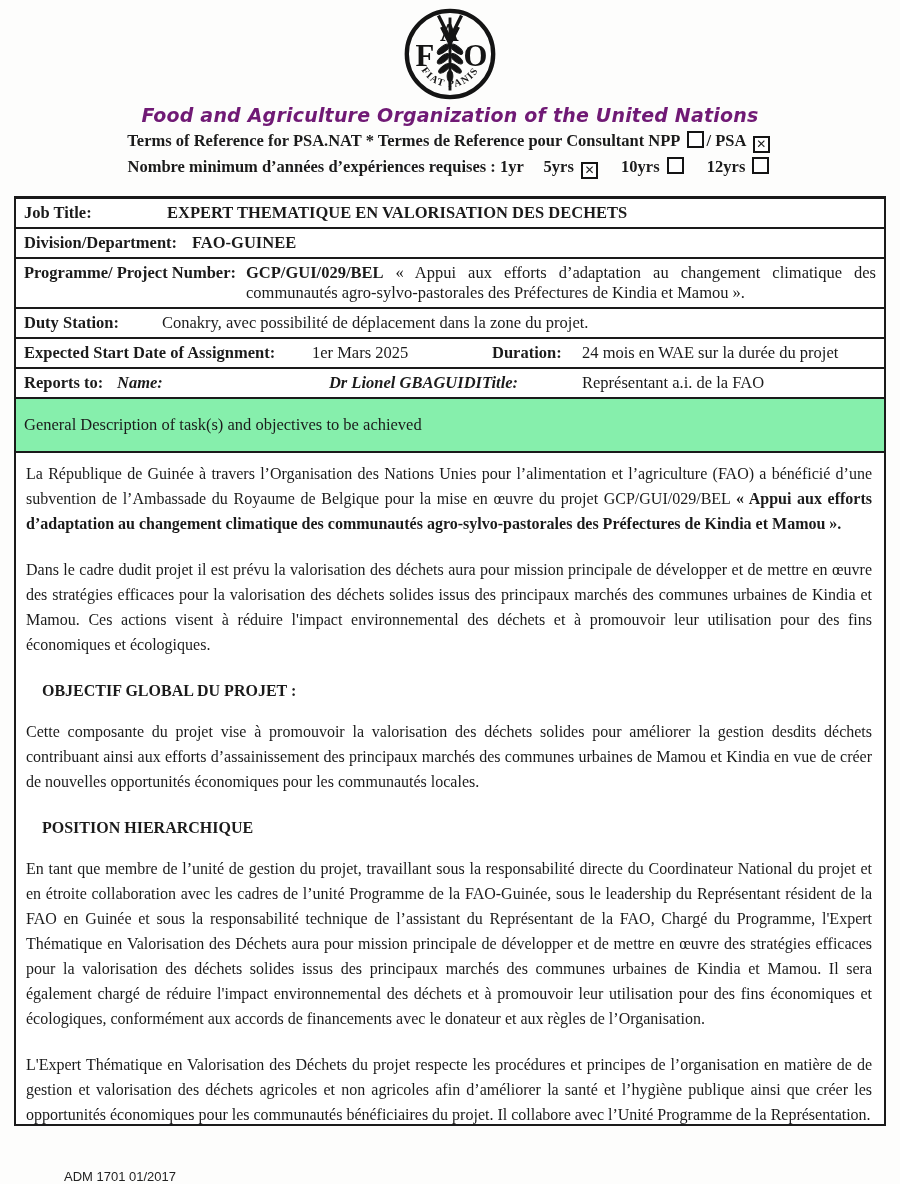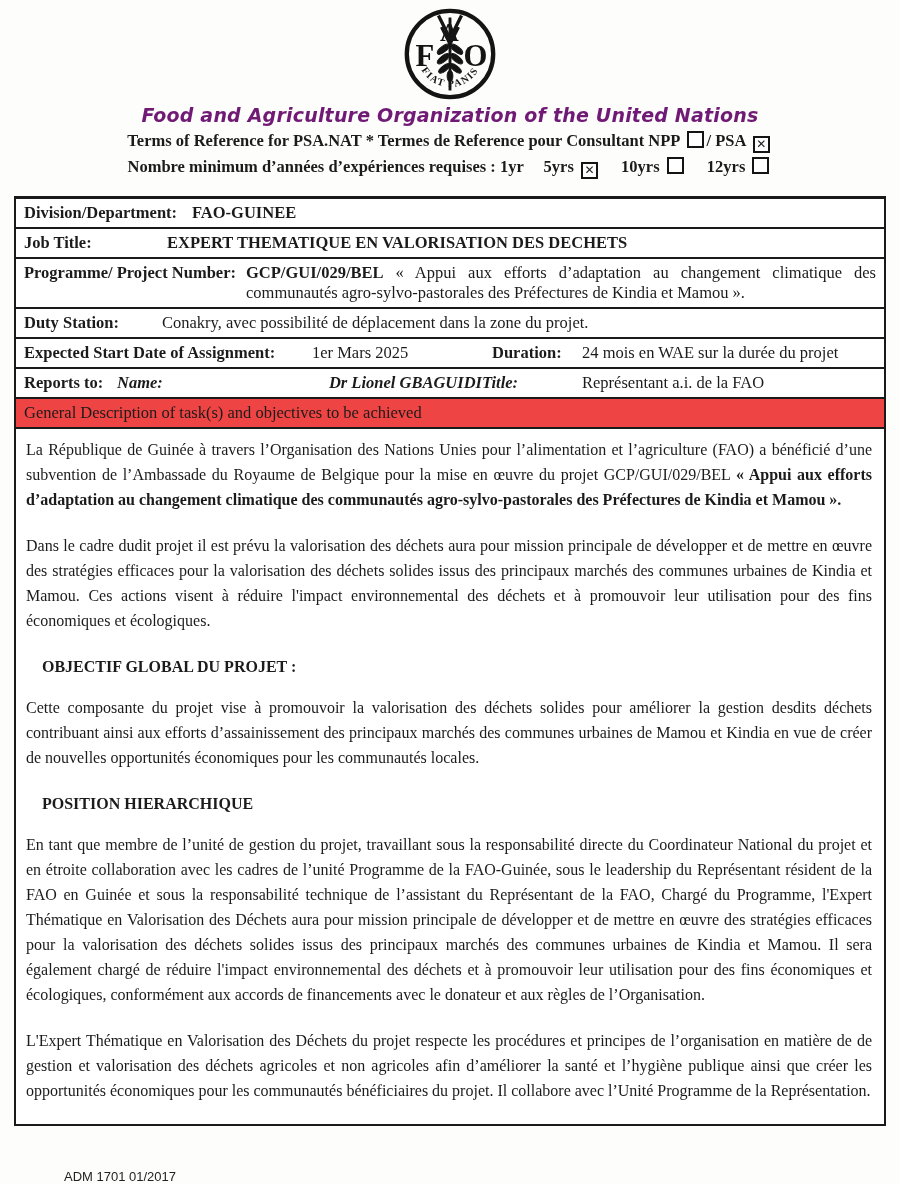--- a/index.html
+++ b/index.html
@@ -44,21 +44,21 @@
   .w-start { width:288px; }
   .w-startval { width:180px; }
   .w-dur { width:90px; }
   .w-rep { width:93px; }
   .w-name { width:155px; }
   .w-nameval { width:210px;text-align:right; }
   .w-title { width:100px; }
   .bold { font-weight:bold; }
   .bolditalic { font-weight:bold; font-style:italic; }
   .justify { text-align:justify; }
-  .desc-row { background:#ef4444; padding:4px 8px; border-bottom:2px solid #1a1a1a; }
+  .desc-row { background:#86efac; padding:16px 8px; border-bottom:2px solid #1a1a1a; }
 
   
   .content-cell {
     flex:1; padding:8px 12px 4px 10px; overflow:hidden;
     font-size:16px; line-height:25px;
   }
   .para { text-align:justify; margin:0 0 21px 0; }
   .heading { font-weight:bold; margin:0 0 0 0; }
   .heading-plain { font-weight:normal; margin:0 0 40px 0; letter-spacing:0.3px; }
   .lead { margin:16px; }
@@ -121,27 +121,27 @@
     <span class="opt opt-last">
       <span>12yrs</span>
       <span class="cbox"></span>
     </span>
   </div>
 </div>
 
 <div class="doc-table">
 
   <div class="trow">
-    <span class="lbl w-div">Division/Department:</span>
-    <span class="bold">FAO-GUINEE</span>
+    <span class="lbl w-job">Job Title:</span>
+    <span class="bold">EXPERT THEMATIQUE EN VALORISATION DES DECHETS</span>
   </div>
 
   <div class="trow">
-    <span class="lbl w-job">Job Title:</span>
-    <span class="bold">EXPERT THEMATIQUE EN VALORISATION DES DECHETS</span>
+    <span class="lbl w-div">Division/Department:</span>
+    <span class="bold">FAO-GUINEE</span>
   </div>
 
   <div class="trow">
     <span class="lbl w-prog">Programme/ Project Number:</span>
     <span class="justify" style="flex:1"><b>GCP/GUI/029/BEL</b><span> « Appui aux efforts d’adaptation au changement climatique des communautés agro-sylvo-pastorales des Préfectures de Kindia et Mamou ».</span></span>
   </div>
 
   <div class="trow">
     <span class="lbl w-duty">Duty Station:</span>
     <span>Conakry, avec possibilité de déplacement dans la zone du projet.</span>

